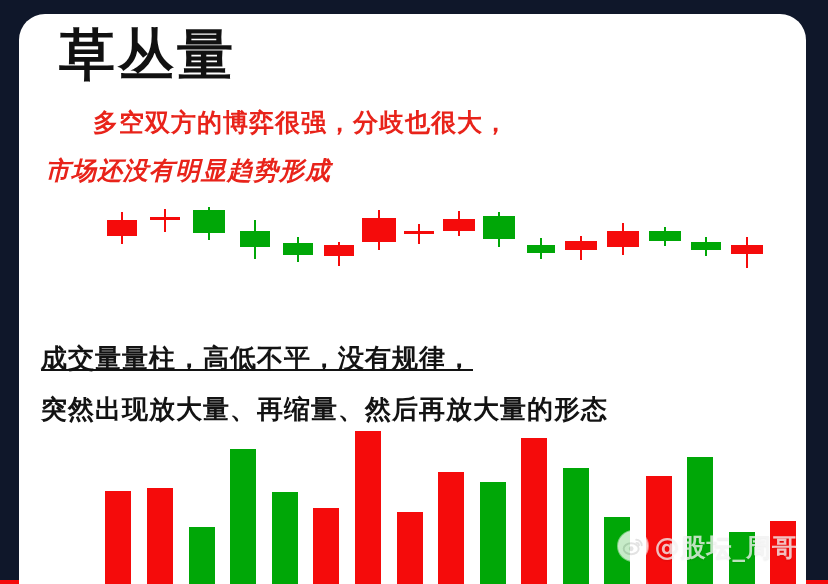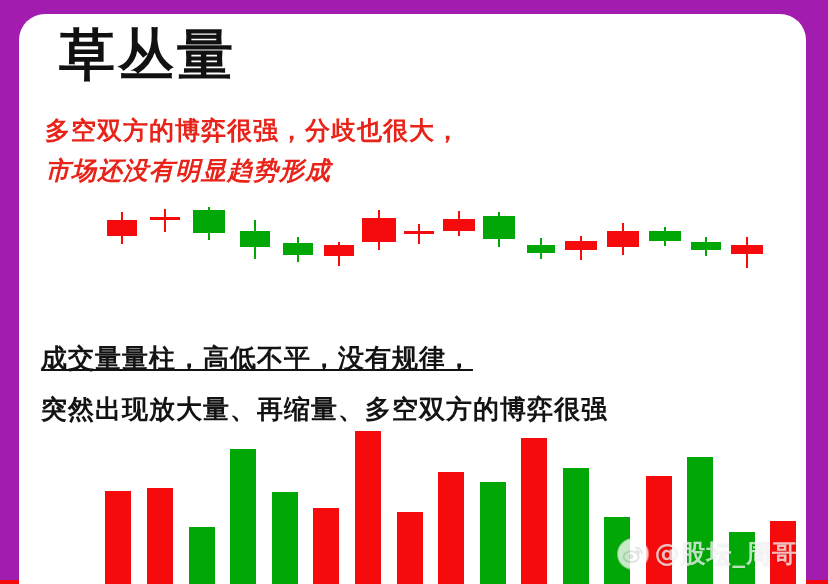--- a/index.html
+++ b/index.html
@@ -5,21 +5,21 @@
   html,body{margin:0;padding:0;}
   body{
     width:828px;height:584px;
     background:#f50b0b;
     font-family:"DejaVu Sans","Liberation Sans",sans-serif;
     overflow:hidden;
   }
   #root{
     position:relative;
     width:828px;height:580px;
-    background:#a21caf;
+    background:#0f172a;
     box-sizing:border-box;
   }
   
   #page{
     position:absolute;
     left:19px;top:14px;
     width:787px;height:570px;
     background:#ffffff;
     border-radius:26px 26px 0 0;
     overflow:hidden;
@@ -39,21 +39,21 @@
   .red-line{
     position:absolute;
     left:26px;
     color:#e8231a;
     font-weight:700;
     font-size:25px;
     letter-spacing:1px;
     white-space:nowrap;
     font-family:"DejaVu Serif","Liberation Serif",serif;
   }
-  #red1{top:100px;}
+  #red1{top:92px;margin-left:48px;}
   #red2{top:140px;font-style:italic;}
   .black-line{
     position:absolute;
     left:22px;
     color:#131313;
     font-weight:700;
     font-size:26px;
     letter-spacing:1px;
     white-space:nowrap;
     font-family:"DejaVu Serif","Liberation Serif",serif;
@@ -75,22 +75,22 @@
   #volume{
     position:absolute;
     left:0;top:410px;
     width:787px;height:160px;
   }
   .vbar{position:absolute;bottom:0;}
 
   
   #watermark{
     position:absolute;
-    right:8px;bottom:14px;
-    display:flex;align-items:center;gap:7px;
+    right:8px;bottom:20px;
+    display:flex;gap:7px;
     opacity:.78;
     pointer-events:none;
   }
   #wm-logo{
     width:30px;height:30px;border-radius:50%;
     background:#ffffff;
     display:flex;align-items:center;justify-content:center;
     color:#d8d8d8;
     box-shadow:0 0 0 1px rgba(255,255,255,.6);
   }
@@ -173,21 +173,21 @@
           <div class="wick" style="left: 14px; top: 47px; height: 19px; background: rgb(0, 167, 7);"></div>
           <div class="body" style="left: 0px; top: 52px; width: 30px; height: 8px; background: rgb(0, 167, 7);"></div>
         </div>
         <div class="candle" style="left: 712px; top: 0px; width: 32px; height: 96px;">
           <div class="wick" style="left: 15px; top: 47px; height: 31px; background: rgb(245, 11, 11);"></div>
           <div class="body" style="left: 0px; top: 55px; width: 32px; height: 9px; background: rgb(245, 11, 11);"></div>
         </div>
       </div>
 
     <div class="black-line" id="blk1">成交量量柱，高低不平，没有规律，</div>
-    <div class="black-line" id="blk2">突然出现放大量、再缩量、多空双方的博弈很强</div>
+    <div class="black-line" id="blk2">突然出现放大量、再缩量、然后再放大量的形态</div>
 
     <div id="volume">
         <div class="vbar" style="left: 86px; width: 26px; height: 93px; background: rgb(245, 11, 11);"></div>
         <div class="vbar" style="left: 128px; width: 26px; height: 96px; background: rgb(245, 11, 11);"></div>
         <div class="vbar" style="left: 170px; width: 26px; height: 57px; background: rgb(0, 167, 7);"></div>
         <div class="vbar" style="left: 211px; width: 26px; height: 135px; background: rgb(0, 167, 7);"></div>
         <div class="vbar" style="left: 253px; width: 26px; height: 92px; background: rgb(0, 167, 7);"></div>
         <div class="vbar" style="left: 294px; width: 26px; height: 76px; background: rgb(245, 11, 11);"></div>
         <div class="vbar" style="left: 336px; width: 26px; height: 153px; background: rgb(245, 11, 11);"></div>
         <div class="vbar" style="left: 378px; width: 26px; height: 72px; background: rgb(245, 11, 11);"></div>

